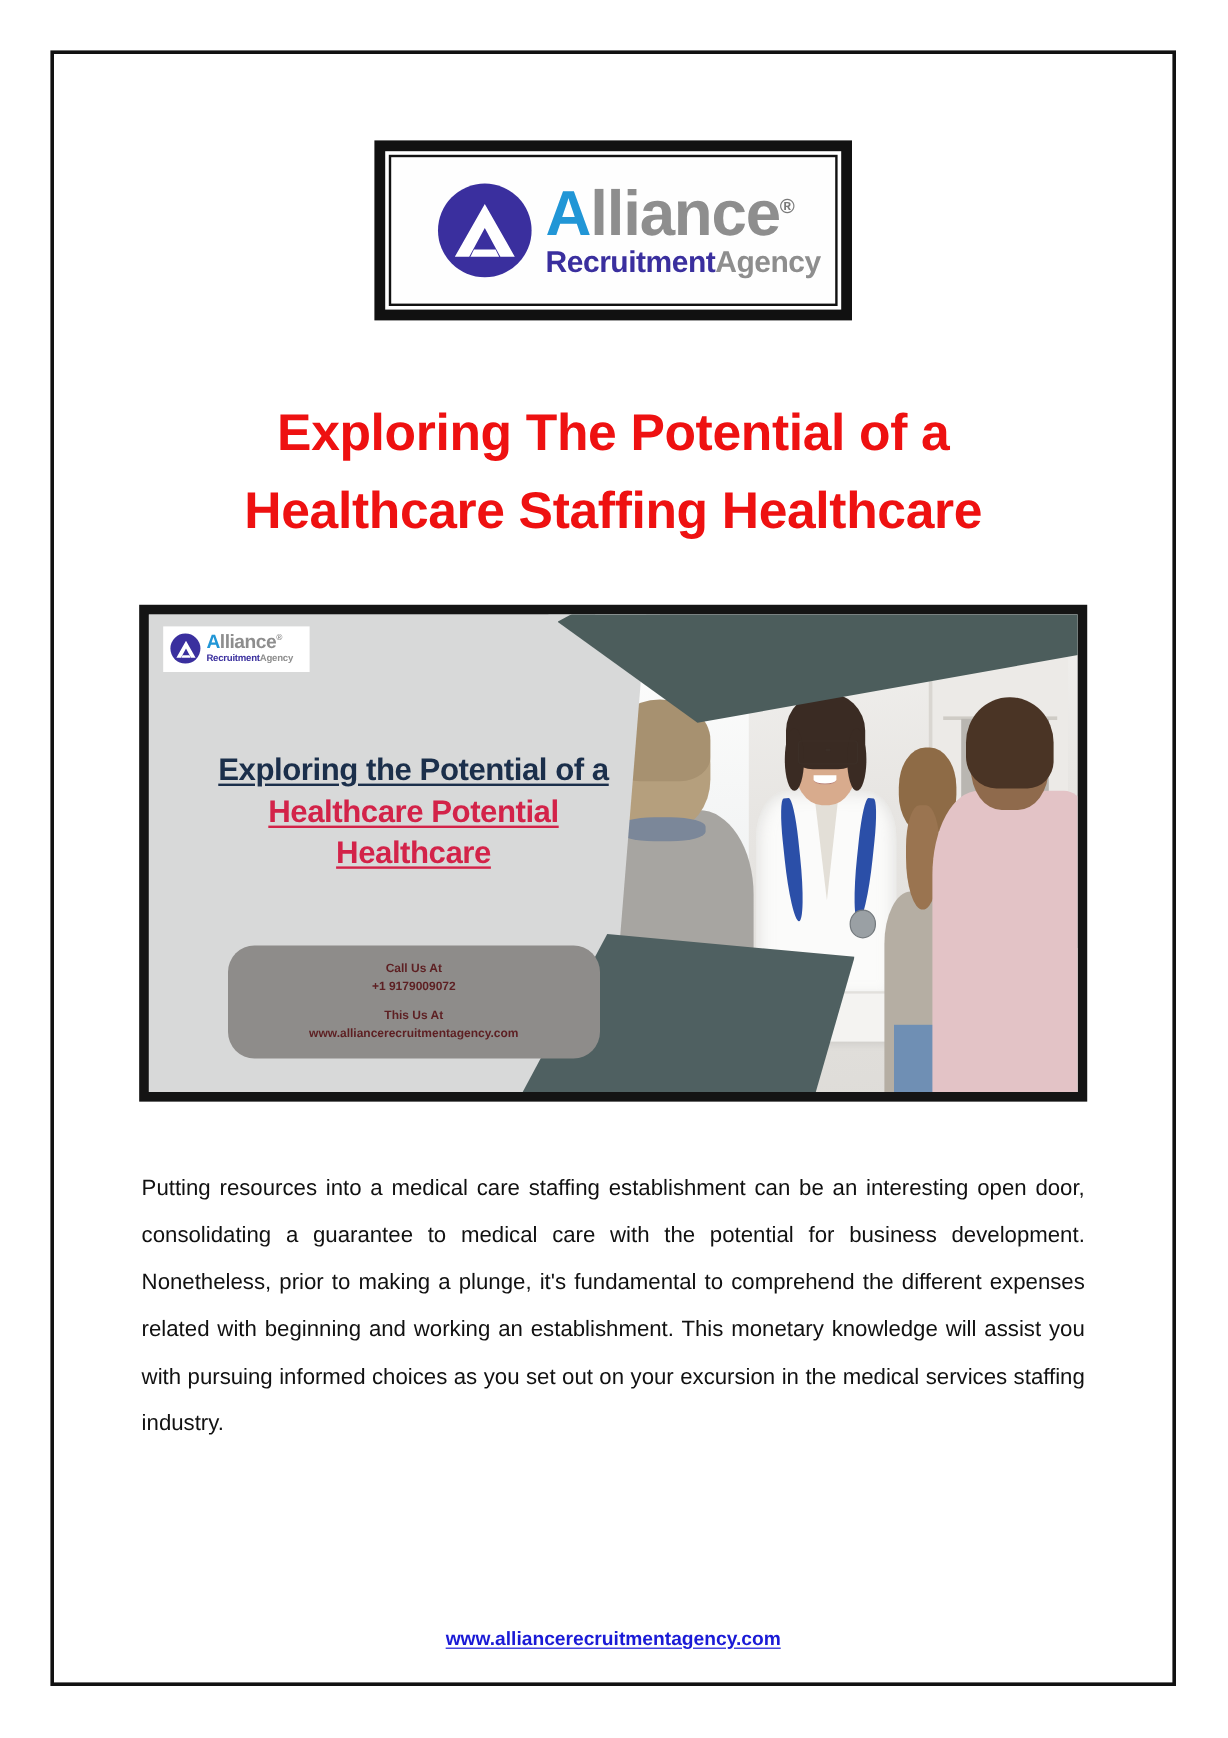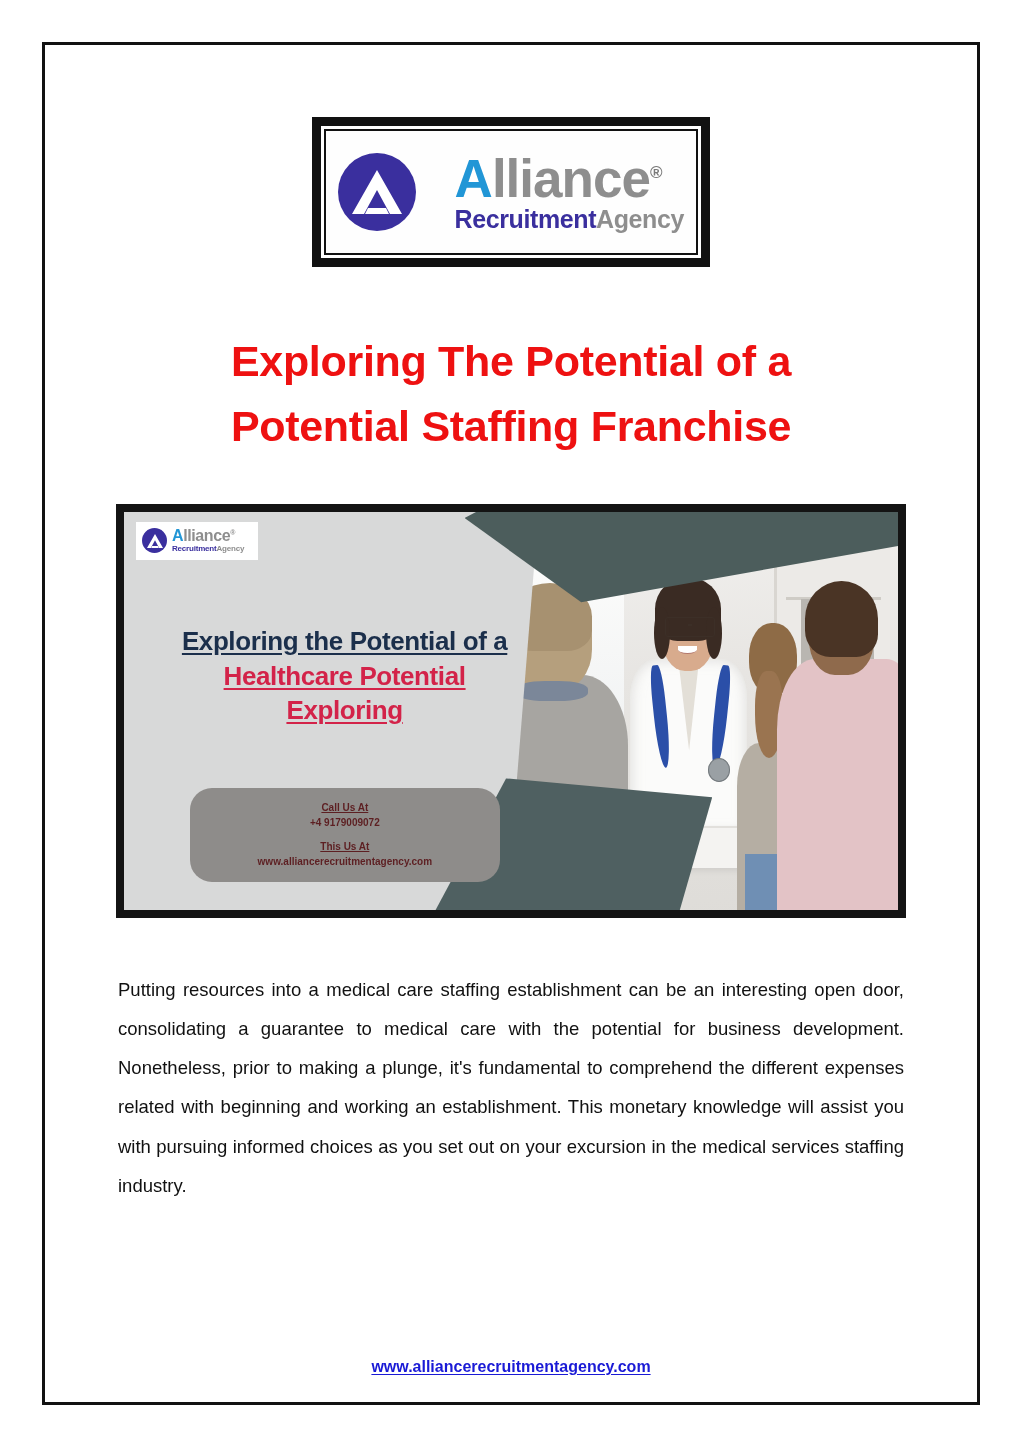--- a/index.html
+++ b/index.html
@@ -47,21 +47,21 @@
     padding: 3px;
   }
   .logo-frame-inner {
     width: 100%;
     height: 100%;
     border: 2px solid #111111;
     box-sizing: border-box;
     background: #fefefe;
     display: flex;
     align-items: center;
-    justify-content: space-between;
+    justify-content: flex-end;
     gap: 12px;
     padding: 0 12px;
   }
 
   
   .mark {
     position: relative;
     width: 78px;
     height: 78px;
     border-radius: 50%;
@@ -557,21 +557,21 @@
     padding: 12px 8px 13px;
     border-radius: 22px;
     background: #8e8c8a;
     text-align: center;
     z-index: 4;
     color: #5d1f22;
     font-size: 10px;
     font-weight: bold;
     line-height: 1.5;
   }
-  .bn-contact .lbl { display: block; text-decoration: underline; }
+  .bn-contact .lbl { display: block; }
   .bn-contact .val { display: block; }
   .bn-contact .gap { display: block; height: 9px; }
 
   
   .body-copy {
     margin-top: 52px;
     width: 786px;
     text-align: justify;
     font-family: "Liberation Sans", sans-serif;
     font-size: 18.5px;
@@ -609,21 +609,21 @@
         </div>
         <div class="wordmark">
           <div class="wm-top"><span class="a-blue">A</span><span>lliance</span><span class="reg">®</span></div>
           <div class="wm-bot"><span class="rec">Recruitment</span><span class="agy">Agency</span></div>
         </div>
       </div>
     </div>
 
     <div class="doc-title">
       <span class="tl">Exploring The Potential of a</span>
-      <span class="tl">Potential Staffing Franchise</span>
+      <span class="tl">Healthcare Staffing Healthcare</span>
     </div>
 
     <div class="banner">
       <div class="banner-stage">
 
         <div class="bn-left"></div>
 
         <div class="bn-photo">
           <div class="ph-window"></div>
           <div class="ph-shelf"></div>
@@ -672,26 +672,26 @@
           </div>
           <div class="bn-words">
             <div class="bn-w1"><span class="a-blue">A</span><span>lliance</span><span class="reg">®</span></div>
             <div class="bn-w2"><span class="rec">Recruitment</span><span class="agy">Agency</span></div>
           </div>
         </div>
 
         <div class="bn-headline">
           <span class="l1">Exploring the Potential of a</span>
           <span class="l2">Healthcare Potential</span>
-          <span class="l3">Exploring</span>
+          <span class="l3">Healthcare</span>
         </div>
 
         <div class="bn-contact">
           <span class="lbl">Call Us At</span>
-          <span class="val">+4 9179009072</span>
+          <span class="val">+1 9179009072</span>
           <span class="gap"></span>
           <span class="lbl">This Us At</span>
           <span class="val">www.alliancerecruitmentagency.com</span>
         </div>
 
       </div>
     </div>
 
     <p class="body-copy">Putting resources into a medical care staffing establishment can be an interesting open door, consolidating a guarantee to medical care with the potential for business development. Nonetheless, prior to making a plunge, it's fundamental to comprehend the different expenses related with beginning and working an establishment. This monetary knowledge will assist you with pursuing informed choices as you set out on your excursion in the medical services staffing industry.</p>
 

